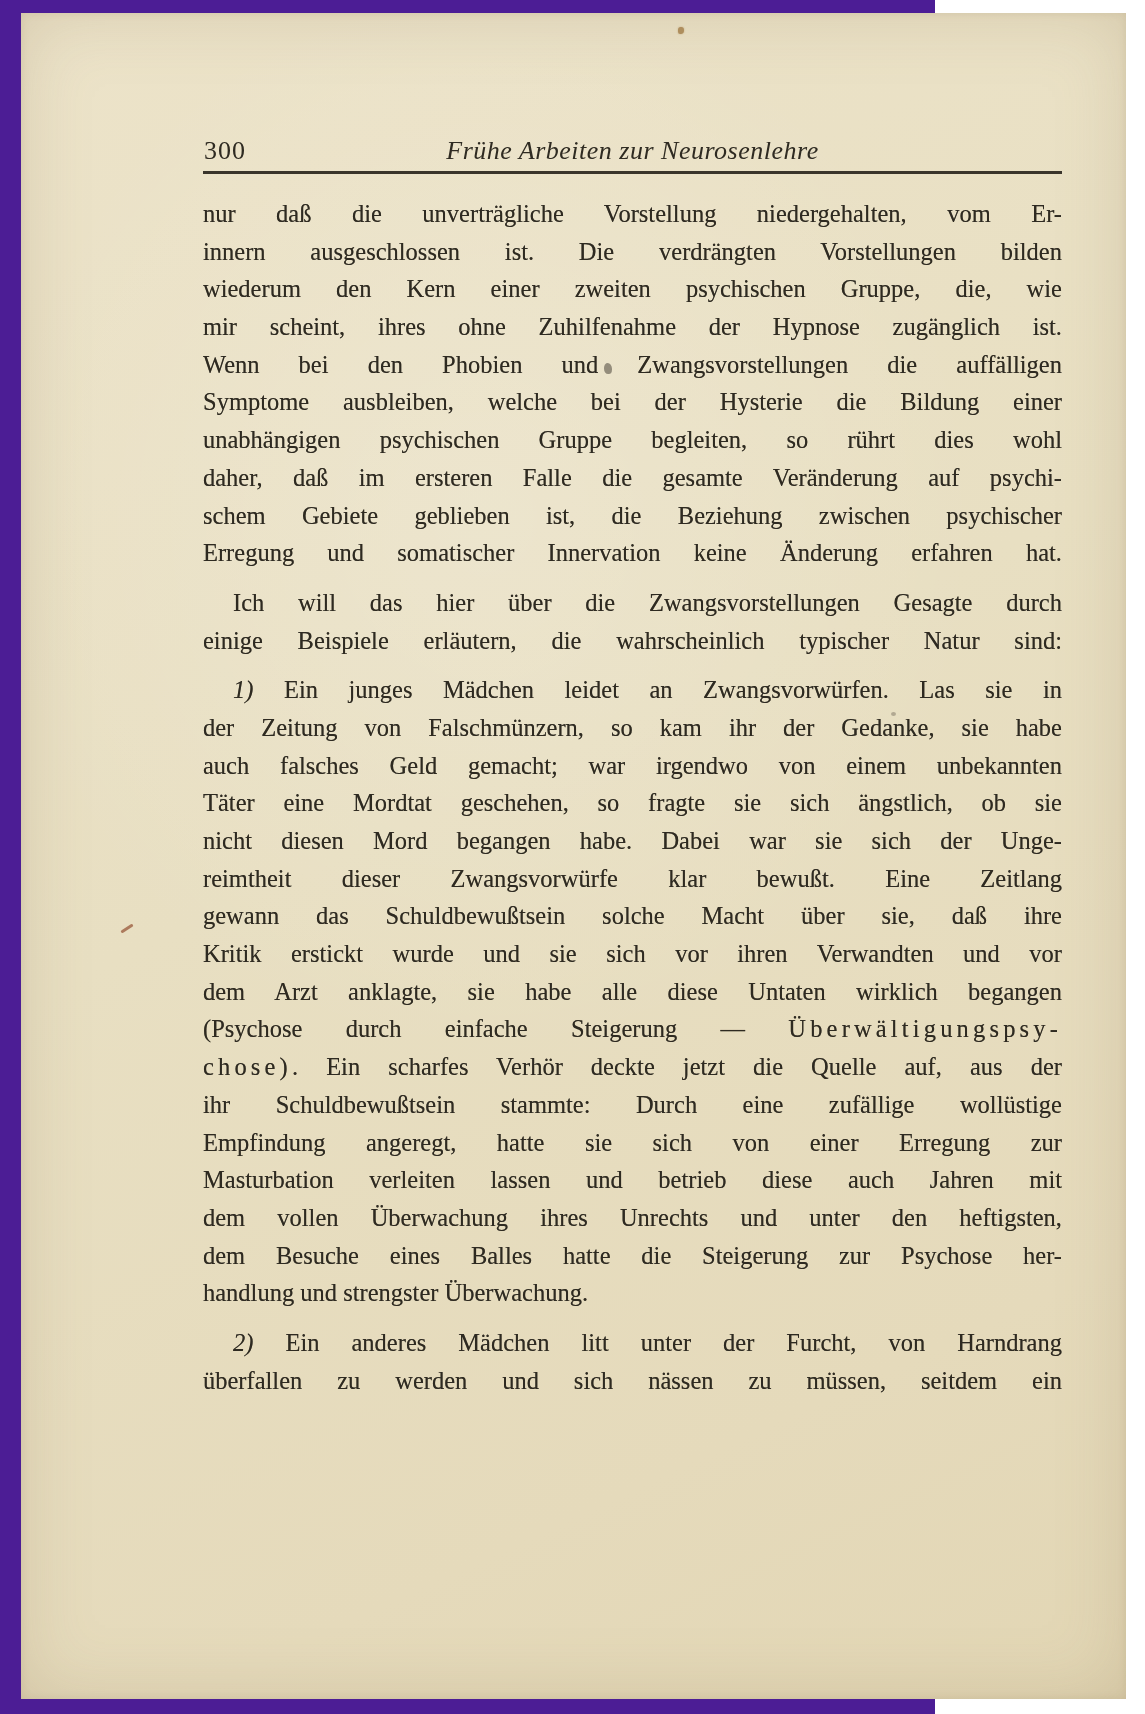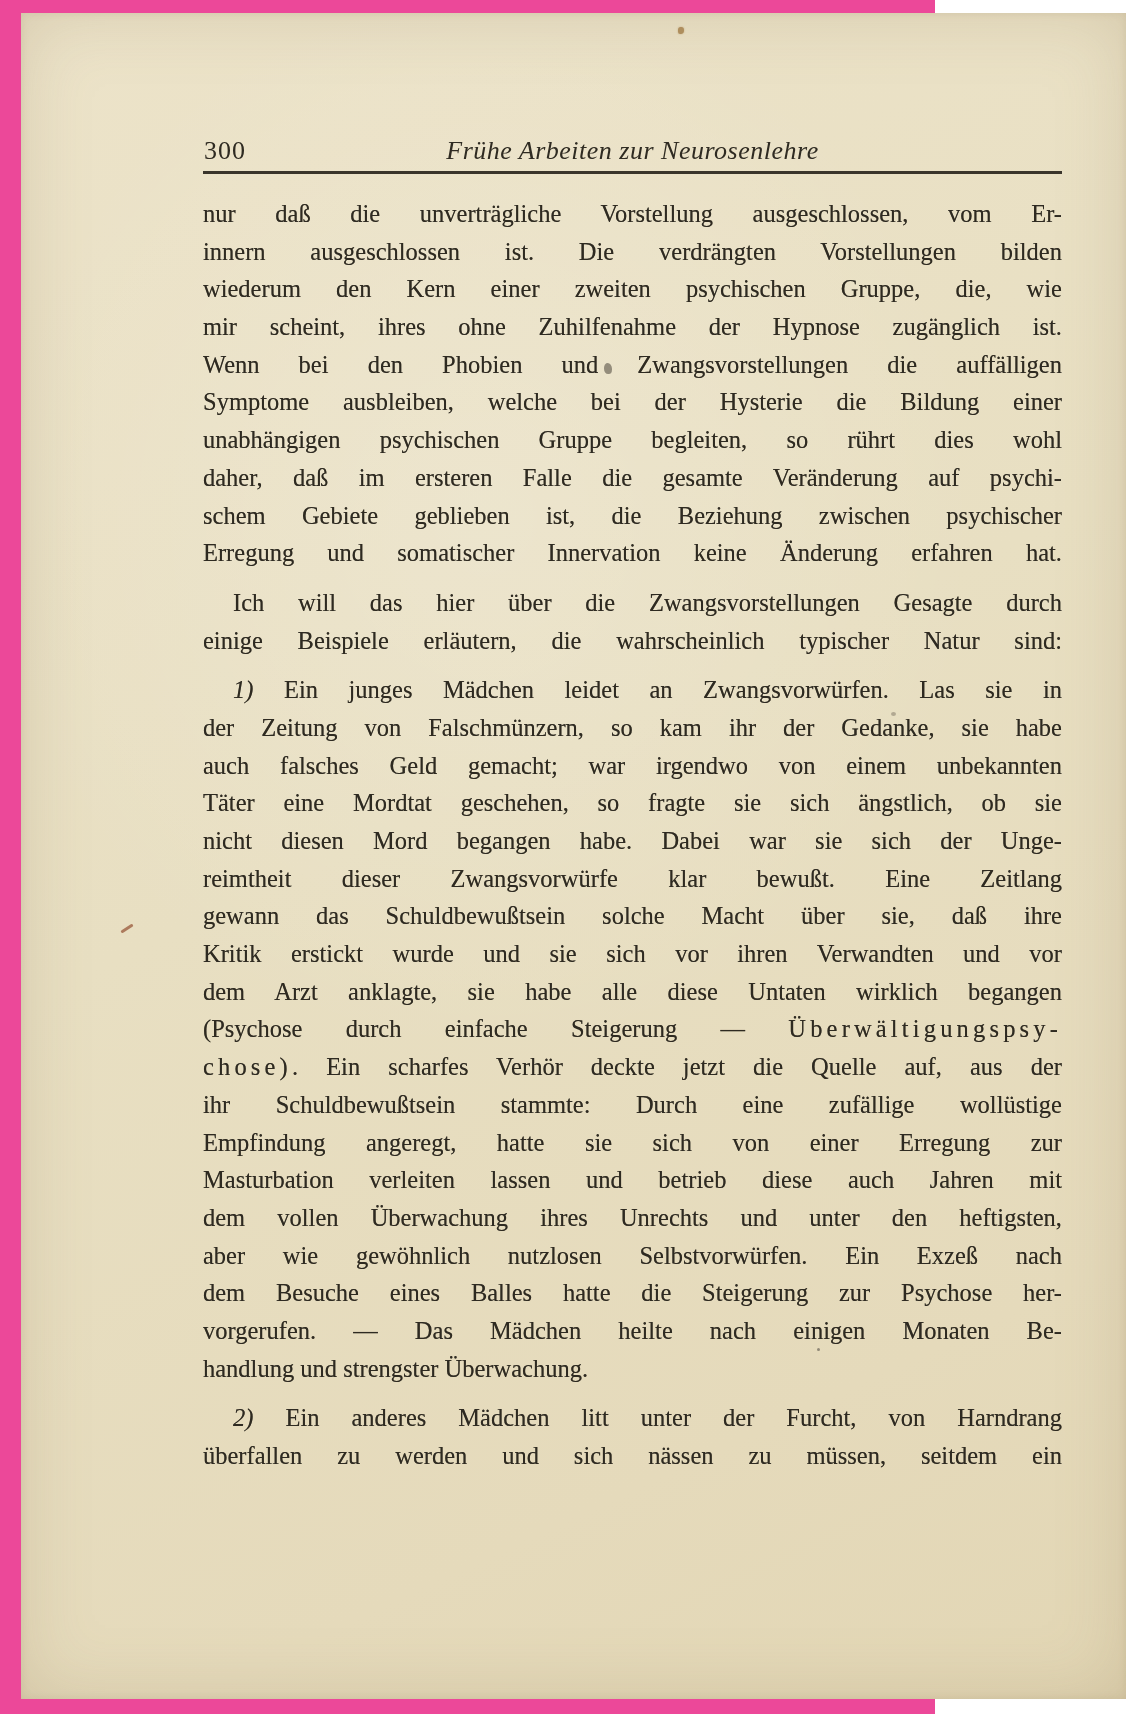--- a/index.html
+++ b/index.html
@@ -8,21 +8,21 @@
     background: #ffffff;
     width: 1145px;
     height: 1714px;
     overflow: hidden;
     font-family: "Liberation Serif", "DejaVu Serif", serif;
   }
   .frame {
     position: relative;
     width: 935px;
     height: 1714px;
-    background: #ec4899;
+    background: #4c1d95;
   }
   .scan-page {
     position: absolute;
     left: 21px;
     top: 13px;
     width: 1105px;
     height: 1686px;
     background:
       radial-gradient(ellipse 70% 50% at 42% 30%, rgba(255,255,255,0.16), rgba(255,255,255,0) 65%),
       linear-gradient(155deg, #ece3c9 0%, #e8dfc2 45%, #e5dabb 80%, #e2d6b4 100%);
@@ -105,21 +105,21 @@
 
 <div class="frame">
   <div class="scan-page">
 
     <div class="page-header">
       <span class="page-number">300</span>
       <span class="header-title">Frühe Arbeiten zur Neurosenlehre</span>
     </div>
 
     <div class="text-column">
-        <div class="line"><span>nur daß die unverträgliche Vorstellung ausgeschlossen, vom Er-</span></div>
+        <div class="line"><span>nur daß die unverträgliche Vorstellung niedergehalten, vom Er-</span></div>
         <div class="line"><span>innern ausgeschlossen ist. Die verdrängten Vorstellungen bilden</span></div>
         <div class="line"><span>wiederum den Kern einer zweiten psychischen Gruppe, die, wie</span></div>
         <div class="line"><span>mir scheint, ihres ohne Zuhilfenahme der Hypnose zugänglich ist.</span></div>
         <div class="line"><span>Wenn bei den Phobien und Zwangsvorstellungen die auffälligen</span></div>
         <div class="line"><span>Symptome ausbleiben, welche bei der Hysterie die Bildung einer</span></div>
         <div class="line"><span>unabhängigen psychischen Gruppe begleiten, so rührt dies wohl</span></div>
         <div class="line"><span>daher, daß im ersteren Falle die gesamte Veränderung auf psychi-</span></div>
         <div class="line"><span>schem Gebiete geblieben ist, die Beziehung zwischen psychischer</span></div>
         <div class="line"><span>Erregung und somatischer Innervation keine Änderung erfahren hat.</span></div>
         <div class="line indent"><span>Ich will das hier über die Zwangsvorstellungen Gesagte durch</span></div>
@@ -132,23 +132,21 @@
         <div class="line"><span>reimtheit dieser Zwangsvorwürfe klar bewußt. Eine Zeitlang</span></div>
         <div class="line"><span>gewann das Schuldbewußtsein solche Macht über sie, daß ihre</span></div>
         <div class="line"><span>Kritik erstickt wurde und sie sich vor ihren Verwandten und vor</span></div>
         <div class="line"><span>dem Arzt anklagte, sie habe alle diese Untaten wirklich begangen</span></div>
         <div class="line"><span>(Psychose durch einfache Steigerung — </span><span class="spaced">Überwältigungspsy-</span></div>
         <div class="line"><span class="spaced">chose)</span><span>. Ein scharfes Verhör deckte jetzt die Quelle auf, aus der</span></div>
         <div class="line"><span>ihr Schuldbewußtsein stammte: Durch eine zufällige wollüstige</span></div>
         <div class="line"><span>Empfindung angeregt, hatte sie sich von einer Erregung zur</span></div>
         <div class="line"><span>Masturbation verleiten lassen und betrieb diese auch Jahren mit</span></div>
         <div class="line"><span>dem vollen Überwachung ihres Unrechts und unter den heftigsten,</span></div>
-        <div class="line"><span>aber wie gewöhnlich nutzlosen Selbstvorwürfen. Ein Exzeß nach</span></div>
         <div class="line"><span>dem Besuche eines Balles hatte die Steigerung zur Psychose her-</span></div>
-        <div class="line"><span>vorgerufen. — Das Mädchen heilte nach einigen Monaten Be-</span></div>
         <div class="line nojust"><span>handlung und strengster Überwachung.</span></div>
         <div class="line indent"><span class="italic">2)</span><span> Ein anderes Mädchen litt unter der Furcht, von Harndrang</span></div>
         <div class="line"><span>überfallen zu werden und sich nässen zu müssen, seitdem ein</span></div>
       </div>
 
     <div class="artifact dot-brown"></div>
     <div class="artifact smudge-gray"></div>
     <div class="artifact pencil-slash"></div>
     <div class="artifact speck-mid"></div>
     <div class="artifact speck-low"></div>

